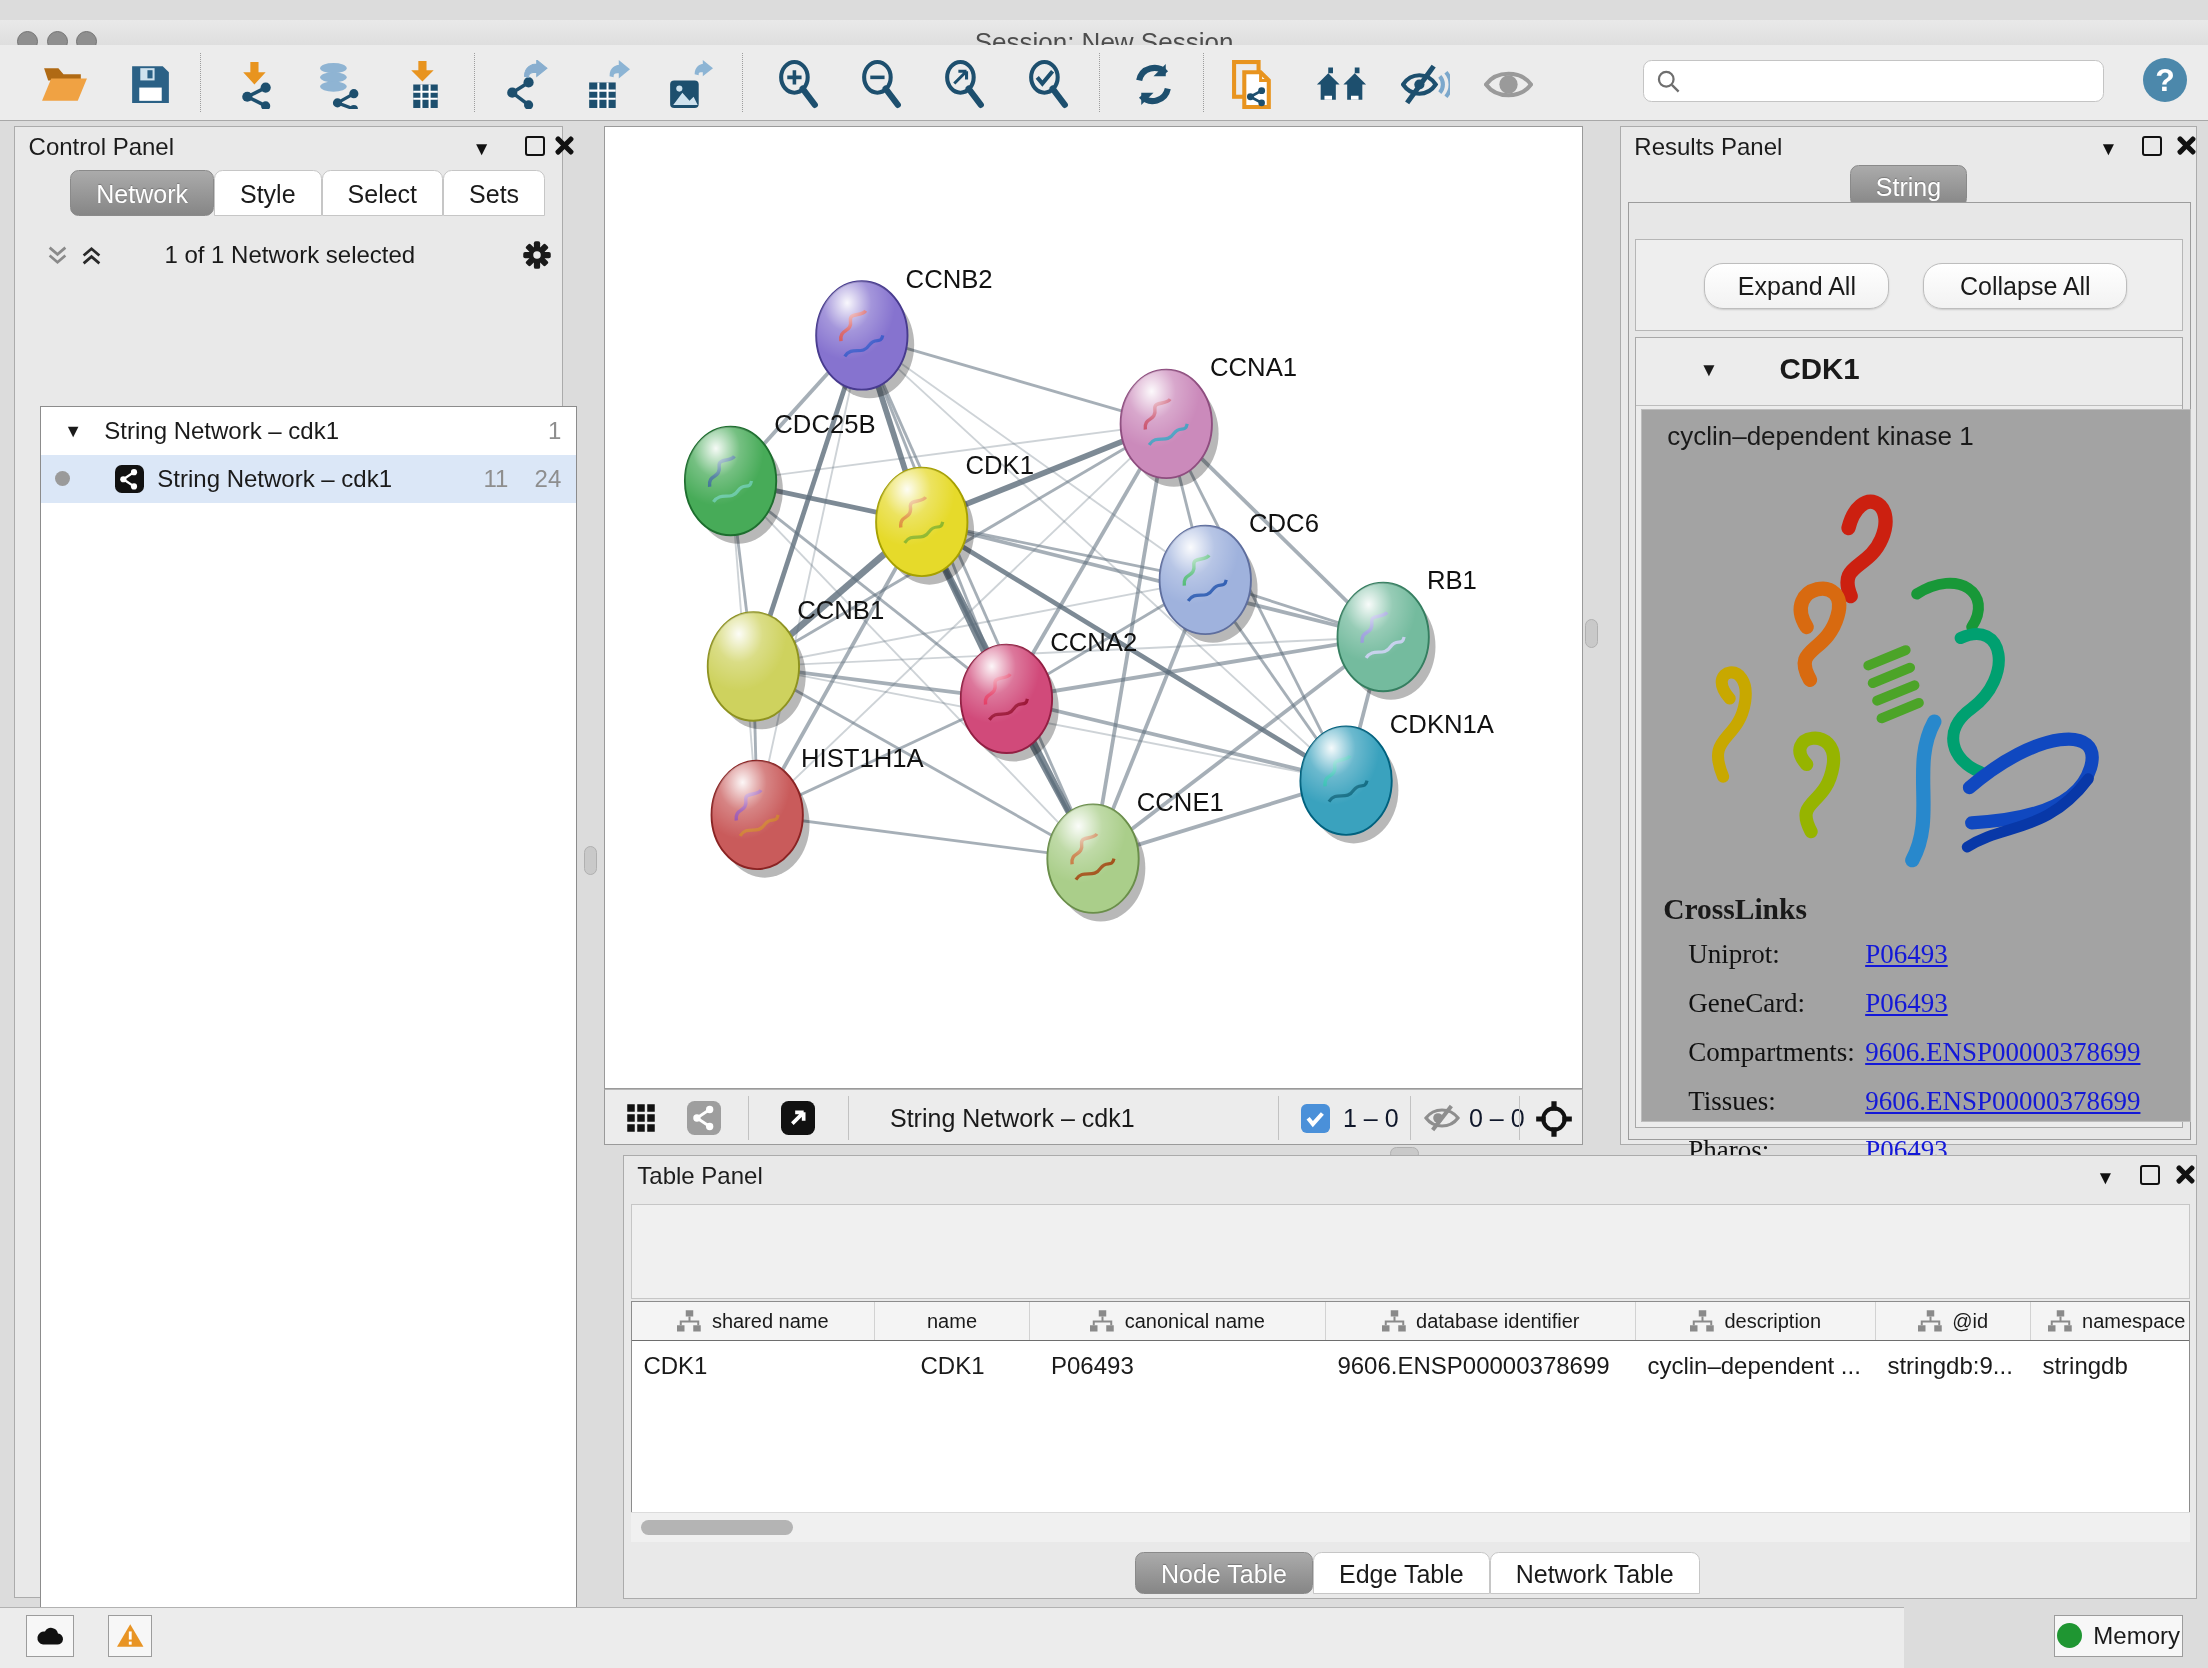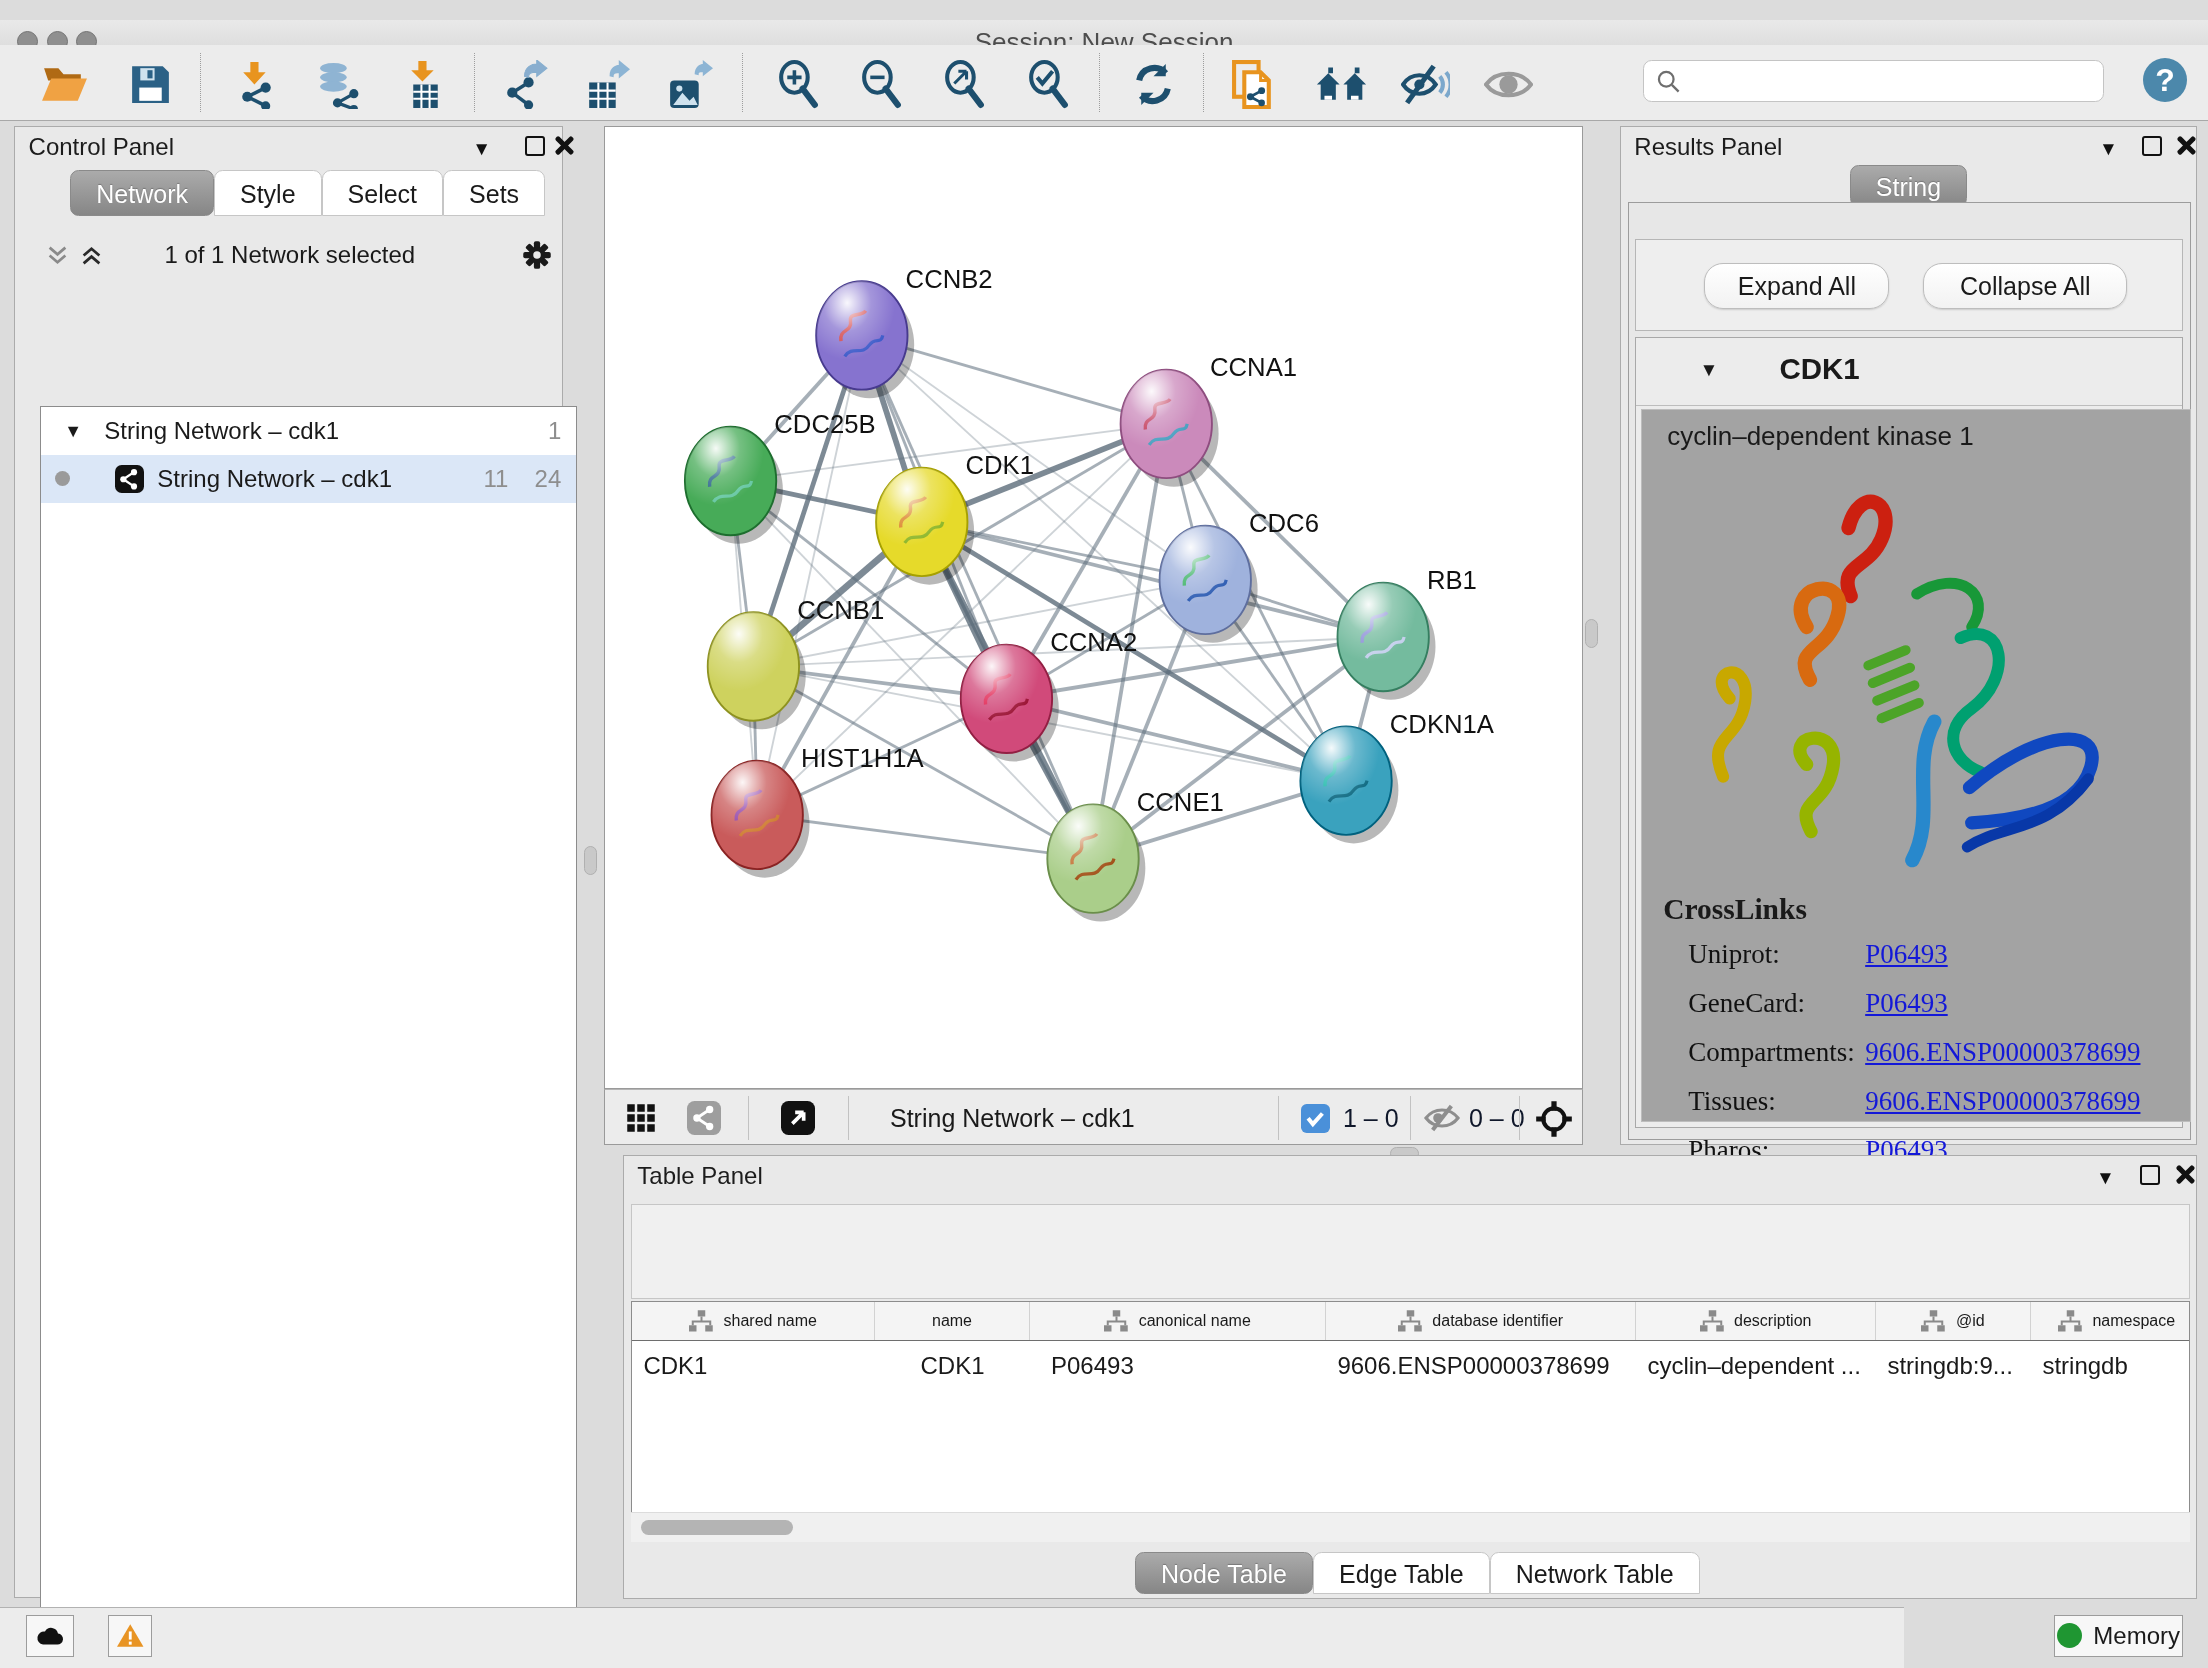--- a/index.html
+++ b/index.html
@@ -57,21 +57,21 @@
     border-radius:19px;font-size:25px;height:46px;line-height:44px;padding:0 28.5px;box-sizing:border-box;
     box-shadow:0 1px 1.9px rgba(0,0,0,.15);}
   .crosslink-label{font-family:"Liberation Serif",serif;font-size:27px;color:#111;}
   .crosslink-link{font-family:"Liberation Serif",serif;font-size:27px;color:#1318d8;text-decoration:underline;}
   
   .ttoolbar{position:absolute;left:631px;top:1204px;width:1559px;height:95px;background:#f0f0f0;
     border:1px solid #c6c6c6;box-sizing:border-box;}
   .tablebox{position:absolute;left:631px;top:1301px;width:1559px;height:240px;background:#fff;
     border:1px solid #8c8c8c;box-sizing:border-box;overflow:hidden;}
   .thead{display:flex;height:38px;background:#f4f4f4;border-bottom:1.9px solid #6e6e6e;}
-  .th{display:flex;align-items:center;justify-content:center;gap:9.5px;font-size:16px;color:#1a1a1a;
+  .th{display:flex;align-items:center;justify-content:center;gap:9.5px;font-size:20px;color:#1a1a1a;
     border-right:1px solid #d2d2d2;box-sizing:border-box;overflow:hidden;white-space:nowrap;flex:none;}
   .trdata{display:flex;height:49px;align-items:center;}
   .td{font-size:24px;padding-left:11.4px;box-sizing:border-box;overflow:hidden;white-space:nowrap;flex:none;}
   .hscroll{position:absolute;left:631px;top:1512px;width:1559px;height:28.5px;background:#f0f0f0;border-top:1px solid #dcdcdc;}
   .hthumb{position:absolute;left:9.5px;top:6.7px;width:152px;height:15px;background:#b4b4b4;border-radius:7.6px;}
   
   .statusbar{left:0;top:1607px;width:1904px;height:61px;background:#ececec;border-top:1px solid #b2b2b2;}
   .sbtn{position:absolute;top:6.7px;height:42px;border:1.9px solid #9c9c9c;background:#f7f7f7;box-sizing:border-box;
     display:flex;align-items:center;justify-content:center;}
   .memdot{width:25px;height:25px;border-radius:50%;background:#1f9632;margin-right:11.4px;}

